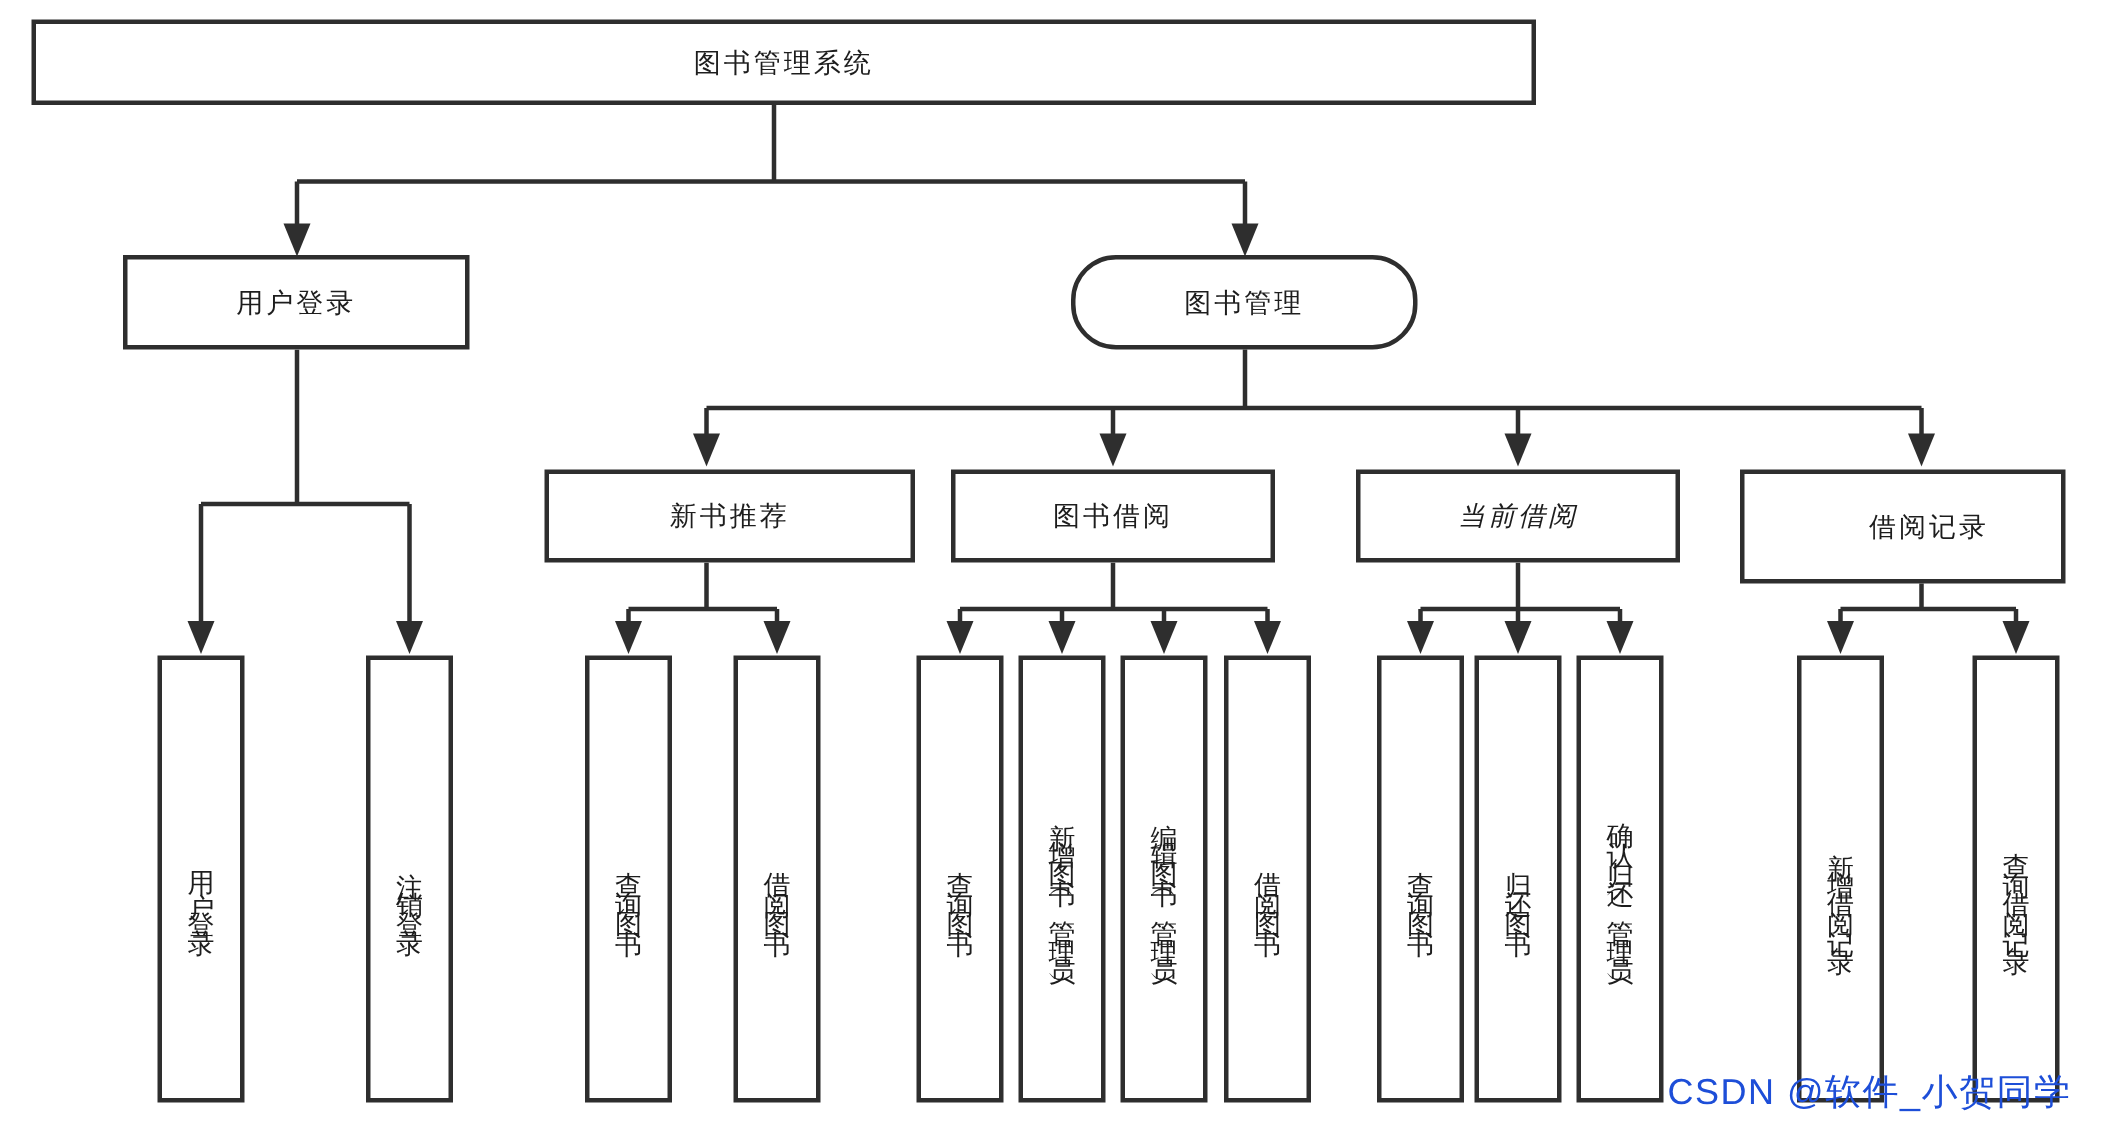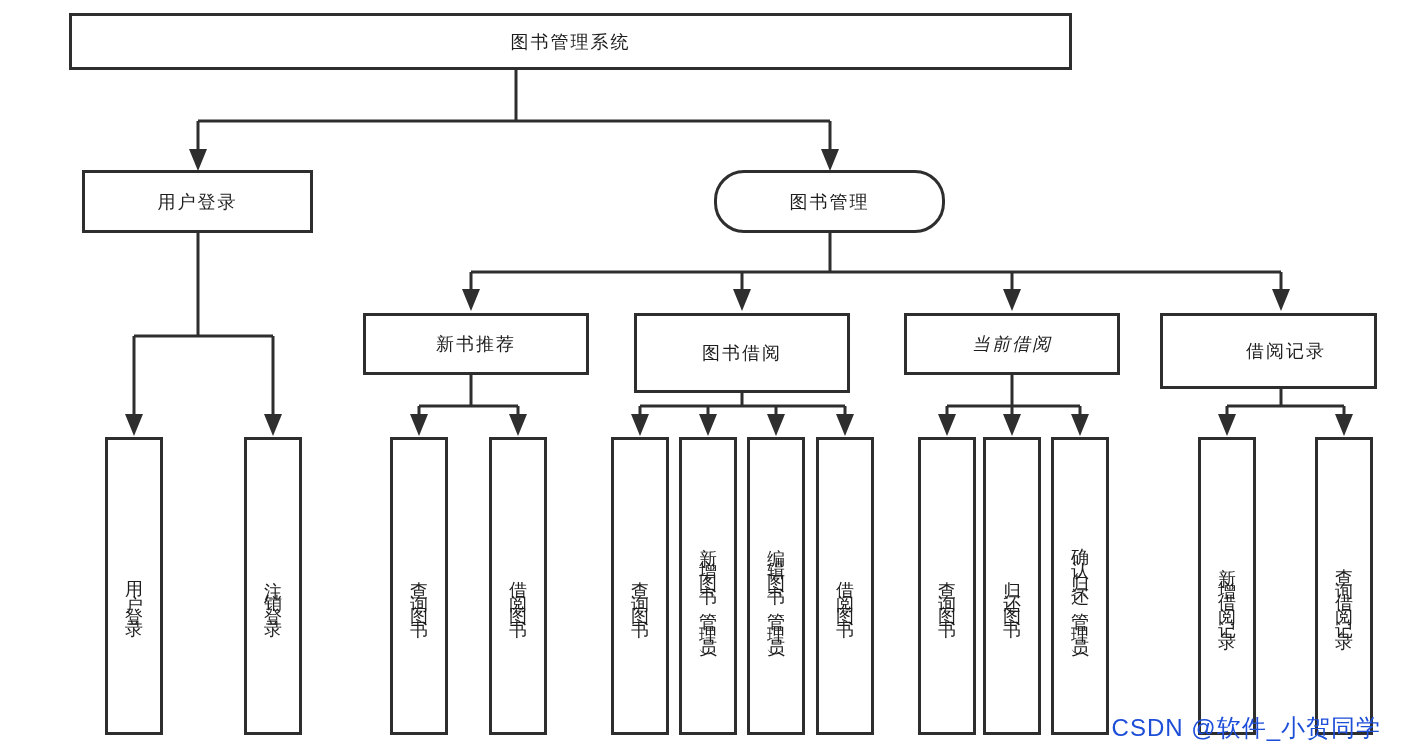--- a/index.html
+++ b/index.html
@@ -72,35 +72,35 @@
       <polygon points="1071,414 1089,414 1080,436"></polygon>
     </g>
 
     <g>
       <path d="M1281 375 V406 M1227 406 H1344 M1227 406 V416 M1344 406 V416"></path>
       <polygon points="1218,414 1236,414 1227,436"></polygon>
       <polygon points="1335,414 1353,414 1344,436"></polygon>
     </g>
   </svg>
 
-  <div class="node h" style="left:21px;top:13px;width:1003px;height:57px;margin-left:48px;">
+  <div class="node h" style="left:21px;top:13px;width:1003px;height:57px;">
     <span>图书管理系统</span>
   </div>
 
   <div class="node h" style="left:82px;top:170px;width:231px;height:63px;">
     <span>用户登录</span>
   </div>
   <div class="node h" style="left:714px;top:170px;width:231px;height:63px;border-radius:30px;">
     <span>图书管理</span>
   </div>
 
-  <div class="node h" style="left:363px;top:313px;width:226px;height:62px;">
+  <div class="node h" style="left:363px;top:313px;width:247px;height:62px;">
     <span>新书推荐</span>
   </div>
-  <div class="node h" style="left:634px;top:313px;width:216px;height:80px;">
+  <div class="node h" style="left:634px;top:313px;width:216px;height:62px;">
     <span>图书借阅</span>
   </div>
   <div class="node h" style="left:904px;top:313px;width:216px;height:62px;font-style:italic;">
     <span>当前借阅</span>
   </div>
   <div class="node h" style="left:1160px;top:313px;width:217px;height:76px;padding-left:35px;">
     <span>借阅记录</span>
   </div>
 
   <div class="node v" style="left:105px;top:437px;width:58px;height:298px;">

